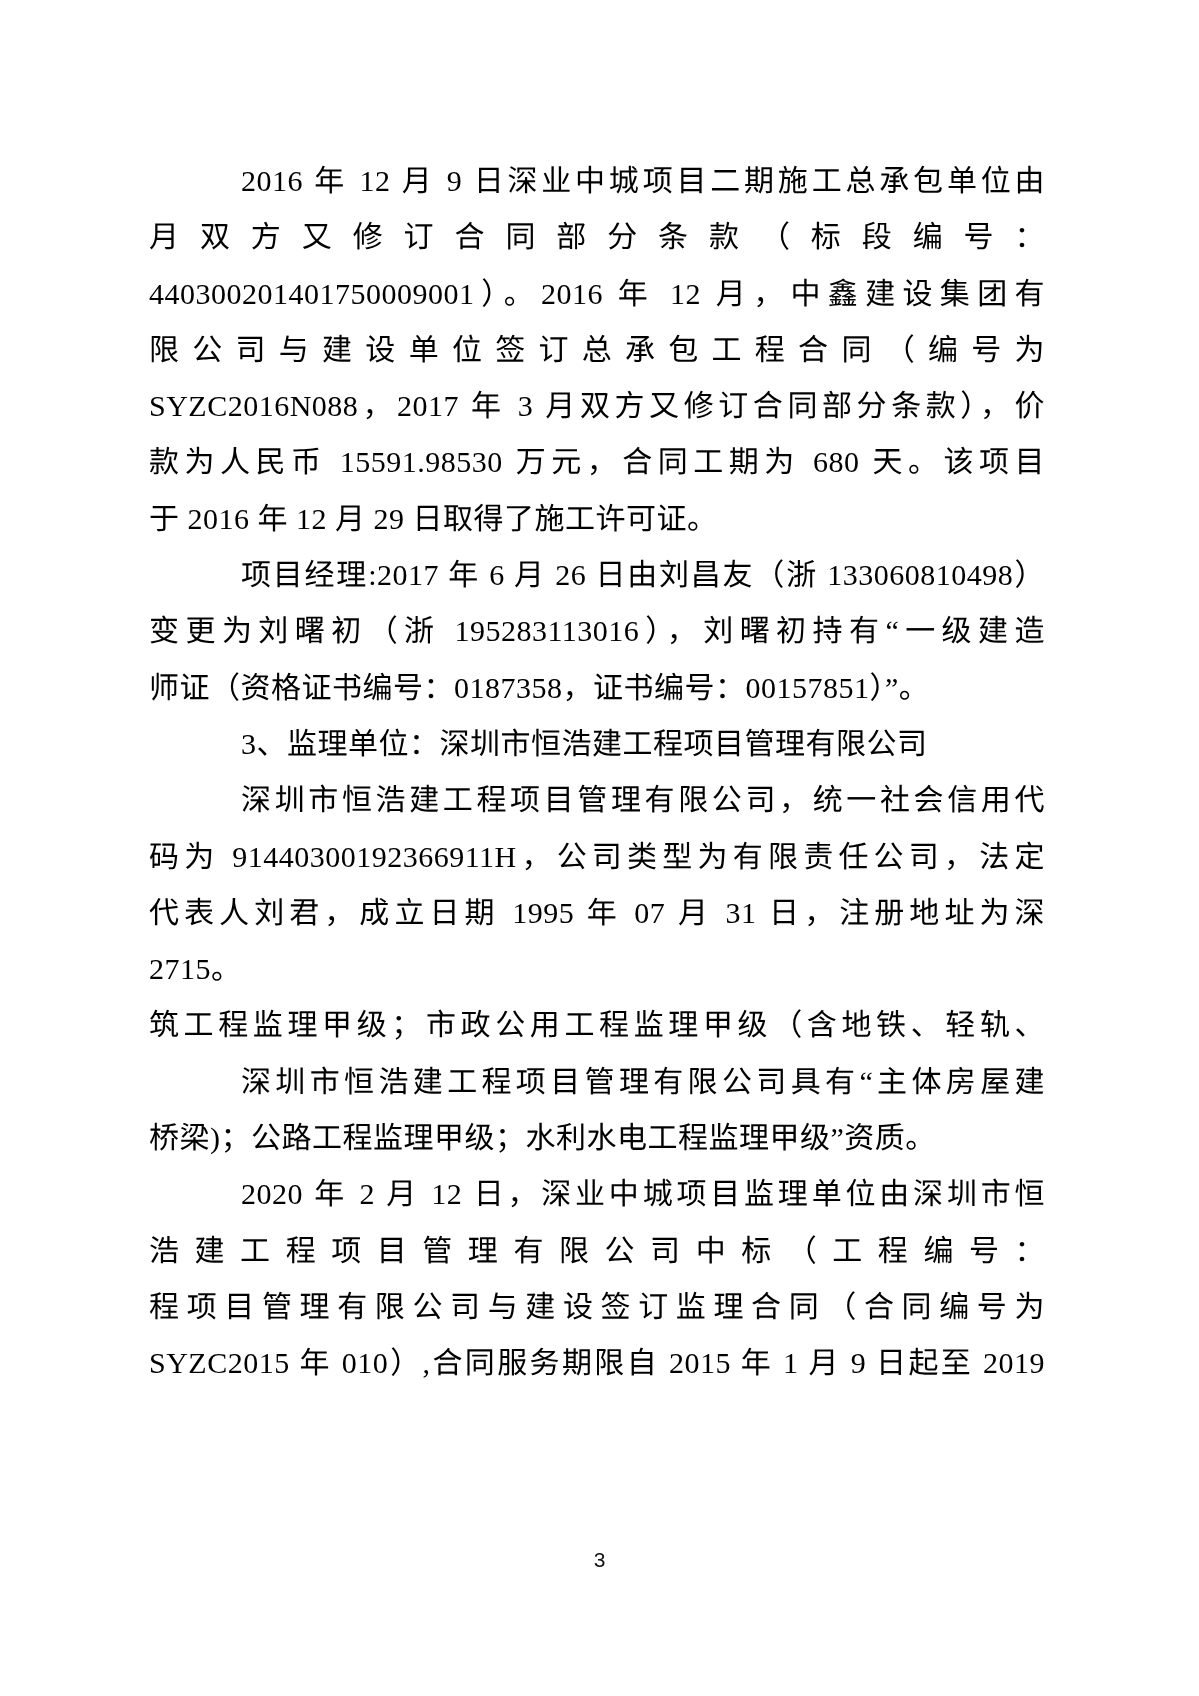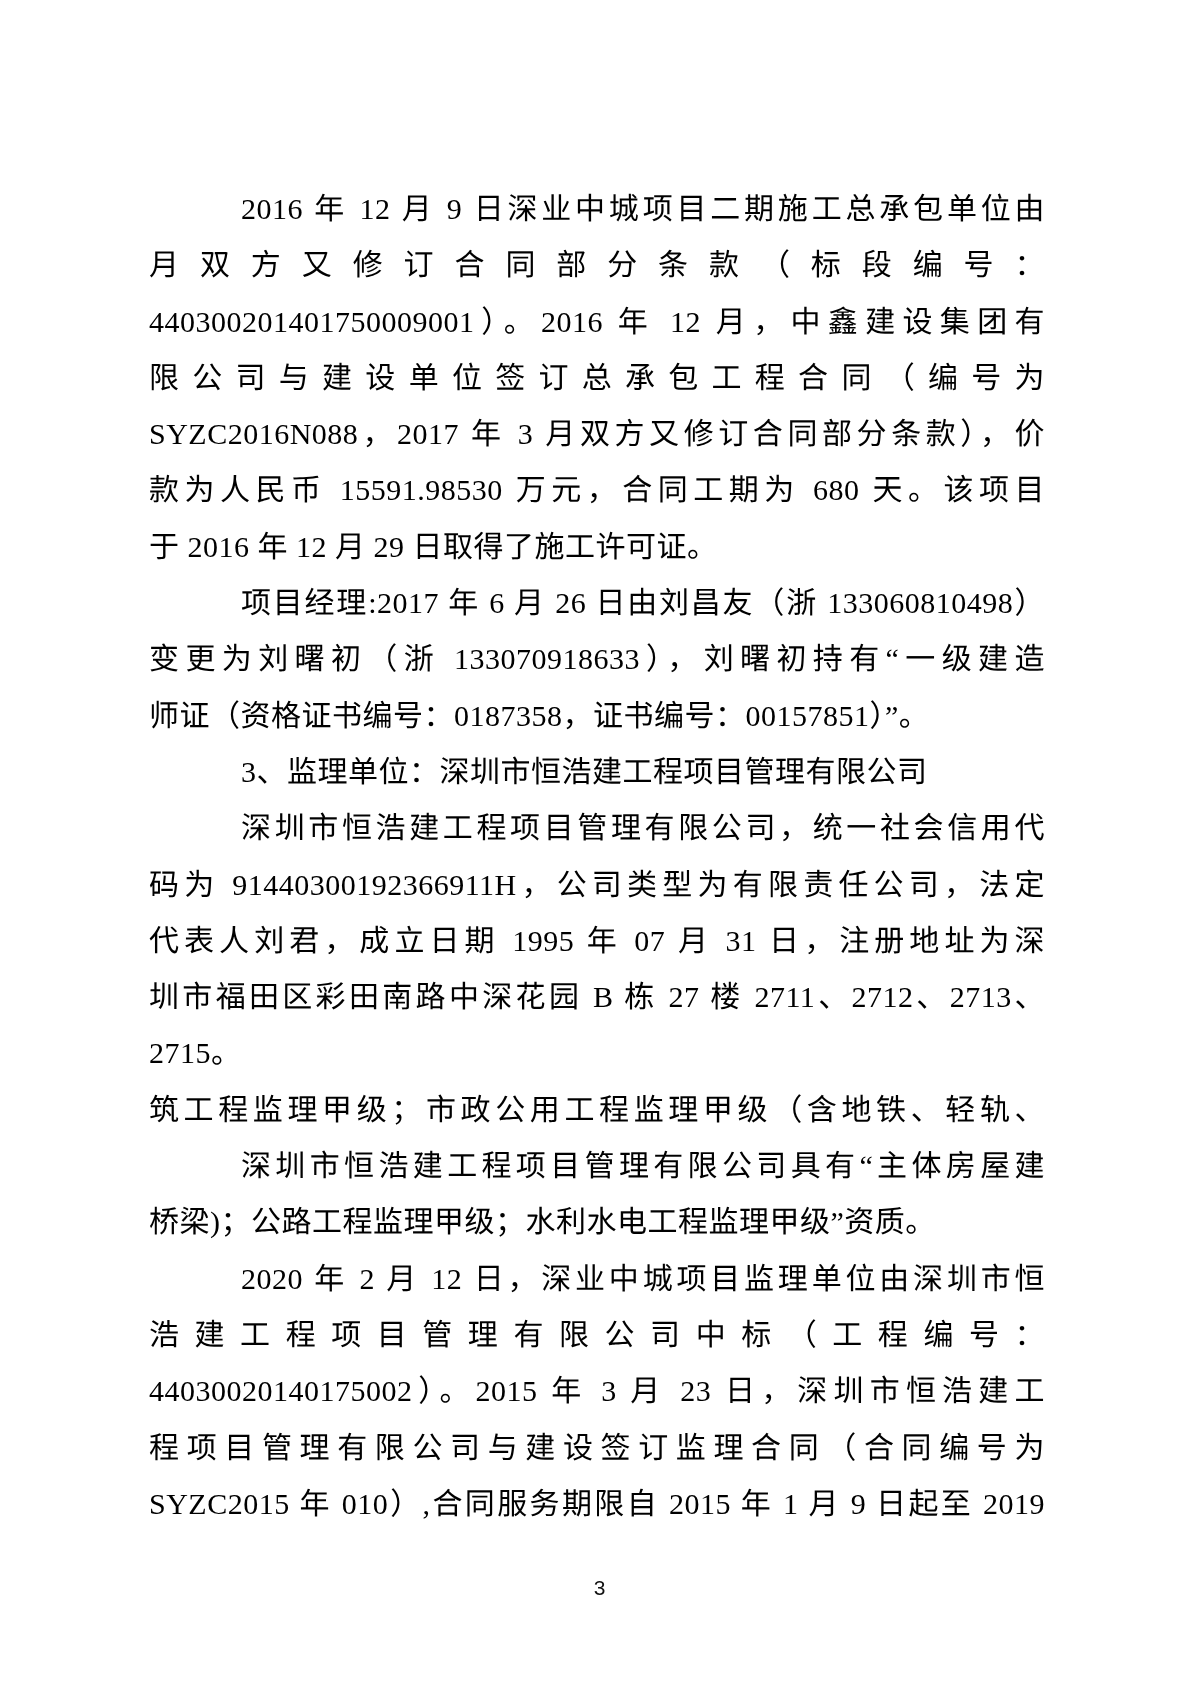--- a/index.html
+++ b/index.html
@@ -9,21 +9,20 @@
     height: 1696px;
     position: relative;
     font-family: "Liberation Serif", serif;
     color: #000000;
     overflow: hidden;
   }
   .page {
     position: absolute;
     inset: 0;
     background: #ffffff;
-    margin-top: 28px;
   }
   .content {
     position: absolute;
     left: 149px;
     top: 153px;
     width: 896px;
   }
   .paragraph { margin: 0; }
   .ln {
     font-size: 30px;
@@ -58,46 +57,44 @@
       <div class="ln">月双方又修订合同部分条款（标段编号：</div>
       <div class="ln">440300201401750009001）。2016 年 12 月，中鑫建设集团有</div>
       <div class="ln">限公司与建设单位签订总承包工程合同（编号为</div>
       <div class="ln">SYZC2016N088，2017 年 3 月双方又修订合同部分条款），价</div>
       <div class="ln">款为人民币 15591.98530 万元，合同工期为 680 天。该项目</div>
       <div class="ln la">于 2016 年 12 月 29 日取得了施工许可证。</div>
     </div>
 
     <div class="paragraph">
       <div class="ln fi">项目经理:2017 年 6 月 26 日由刘昌友（浙 133060810498）</div>
-      <div class="ln">变更为刘曙初（浙 133070918633），刘曙初持有“一级建造</div>
+      <div class="ln">变更为刘曙初（浙 195283113016），刘曙初持有“一级建造</div>
       <div class="ln la">师证（资格证书编号：0187358，证书编号：00157851）”。</div>
     </div>
 
     <div class="paragraph">
       <div class="ln fi la">3、监理单位：深圳市恒浩建工程项目管理有限公司</div>
     </div>
 
     <div class="paragraph">
       <div class="ln fi">深圳市恒浩建工程项目管理有限公司，统一社会信用代</div>
       <div class="ln">码为 91440300192366911H，公司类型为有限责任公司，法定</div>
       <div class="ln">代表人刘君，成立日期 1995 年 07 月 31 日，注册地址为深</div>
-      <div class="ln">圳市福田区彩田南路中深花园 B 栋 27 楼 2711、2712、2713、</div>
       <div class="ln la">2715。</div>
     </div>
 
     <div class="paragraph">
       <div class="ln">筑工程监理甲级；市政公用工程监理甲级（含地铁、轻轨、</div>
       <div class="ln fi">深圳市恒浩建工程项目管理有限公司具有“主体房屋建</div>
       <div class="ln la">桥梁)；公路工程监理甲级；水利水电工程监理甲级”资质。</div>
     </div>
 
     <div class="paragraph">
       <div class="ln fi">2020 年 2 月 12 日，深业中城项目监理单位由深圳市恒</div>
       <div class="ln">浩建工程项目管理有限公司中标（工程编号：</div>
-      <div class="ln">44030020140175002）。2015 年 3 月 23 日，深圳市恒浩建工</div>
       <div class="ln">程项目管理有限公司与建设签订监理合同（合同编号为</div>
       <div class="ln">SYZC2015 年 010）,合同服务期限自 2015 年 1 月 9 日起至 2019</div>
     </div>
 
   </div>
 
   <div class="page-number">3</div>
 </div>
 
 </body></html>

